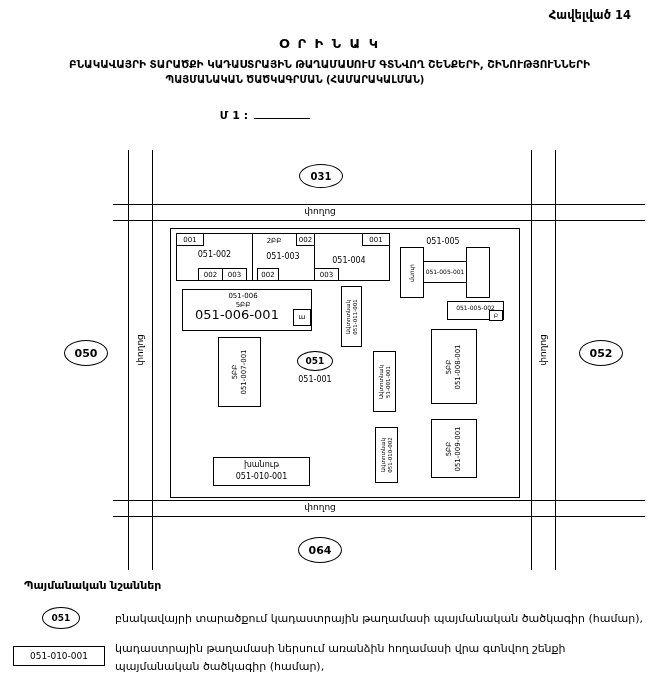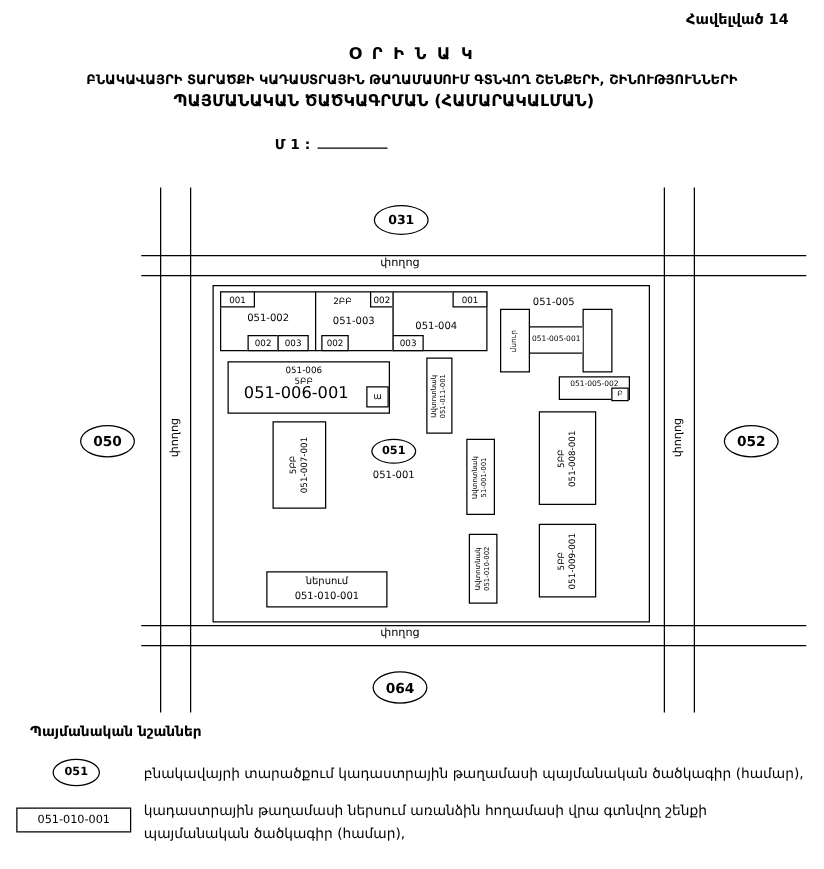--- a/index.html
+++ b/index.html
@@ -27,21 +27,21 @@
   .shoplbl { text-align:center; font-size:8px; line-height:1.55; padding-top:1px; }
 </style>
 </head>
 <body>
 
 <div class="page">
 
   <div class="abs bold" style="top:8px;right:28px;font-size:11.5px">Հավելված 14</div>
   <div class="abs center bold" style="top:58px;left:0;width:659px;font-size:10.5px">ԲՆԱԿԱՎԱՅՐԻ ՏԱՐԱԾՔԻ ԿԱԴԱՍՏՐԱՅԻՆ ԹԱՂԱՄԱՍՈՒՄ ԳՏՆՎՈՂ ՇԵՆՔԵՐԻ, ՇԻՆՈՒԹՅՈՒՆՆԵՐԻ</div>
   <div class="abs center bold" style="top:36px;left:0;width:659px;font-size:13px;letter-spacing:2px">Օ Ր Ի Ն Ա Կ</div>
-  <div class="abs center bold" style="top:74px;left:12px;width:590px;font-size:13px">ՊԱՅՄԱՆԱԿԱՆ ԾԱԾԿԱԳՐՄԱՆ (ՀԱՄԱՐԱԿԱԼՄԱՆ)</div>
+  <div class="abs center bold" style="top:74px;left:0;width:590px;font-size:10px">ՊԱՅՄԱՆԱԿԱՆ ԾԱԾԿԱԳՐՄԱՆ (ՀԱՄԱՐԱԿԱԼՄԱՆ)</div>
   <div class="abs center bold" style="top:108px;left:0;width:530px;font-size:11px">
     <span>Մ 1 :</span><span class="blankline"></span>
   </div>
 
   <div>
 
     <div class="abs hstreet" style="left:113px;top:204px;width:532px;height:17px"></div>
     <div class="abs hstreet" style="left:113px;top:500px;width:532px;height:17px"></div>
     <div class="abs vstreet" style="left:128px;top:150px;width:25px;height:420px"></div>
     <div class="abs vstreet" style="left:531px;top:150px;width:25px;height:420px"></div>
@@ -135,21 +135,21 @@
     </div>
 
     <div class="abs box" style="left:431px;top:419px;width:46px;height:59px">
       <div class="vtext" style="font-size:7px">
         <span>5ԲԲ</span><br>
         <span>051-009-001</span>
       </div>
     </div>
 
     <div class="abs box" style="left:213px;top:457px;width:97px;height:29px">
-      <div class="shoplbl">ներսում</div>
+      <div class="shoplbl">խանութ</div>
       <div class="shoplbl" style="padding-top:0">051-010-001</div>
     </div>
 
   </div>
 
   <div>
     <div class="abs bold" style="left:24px;top:579px;font-size:11px">Պայմանական նշաններ</div>
 
     <div class="abs oval bold" style="left:42px;top:607px;width:38px;height:22px;font-size:9px">051</div>
     <div class="abs" style="left:115px;top:612px;width:530px;font-size:11px">բնակավայրի տարածքում կադաստրային թաղամասի պայմանական ծածկագիր (համար),</div>

